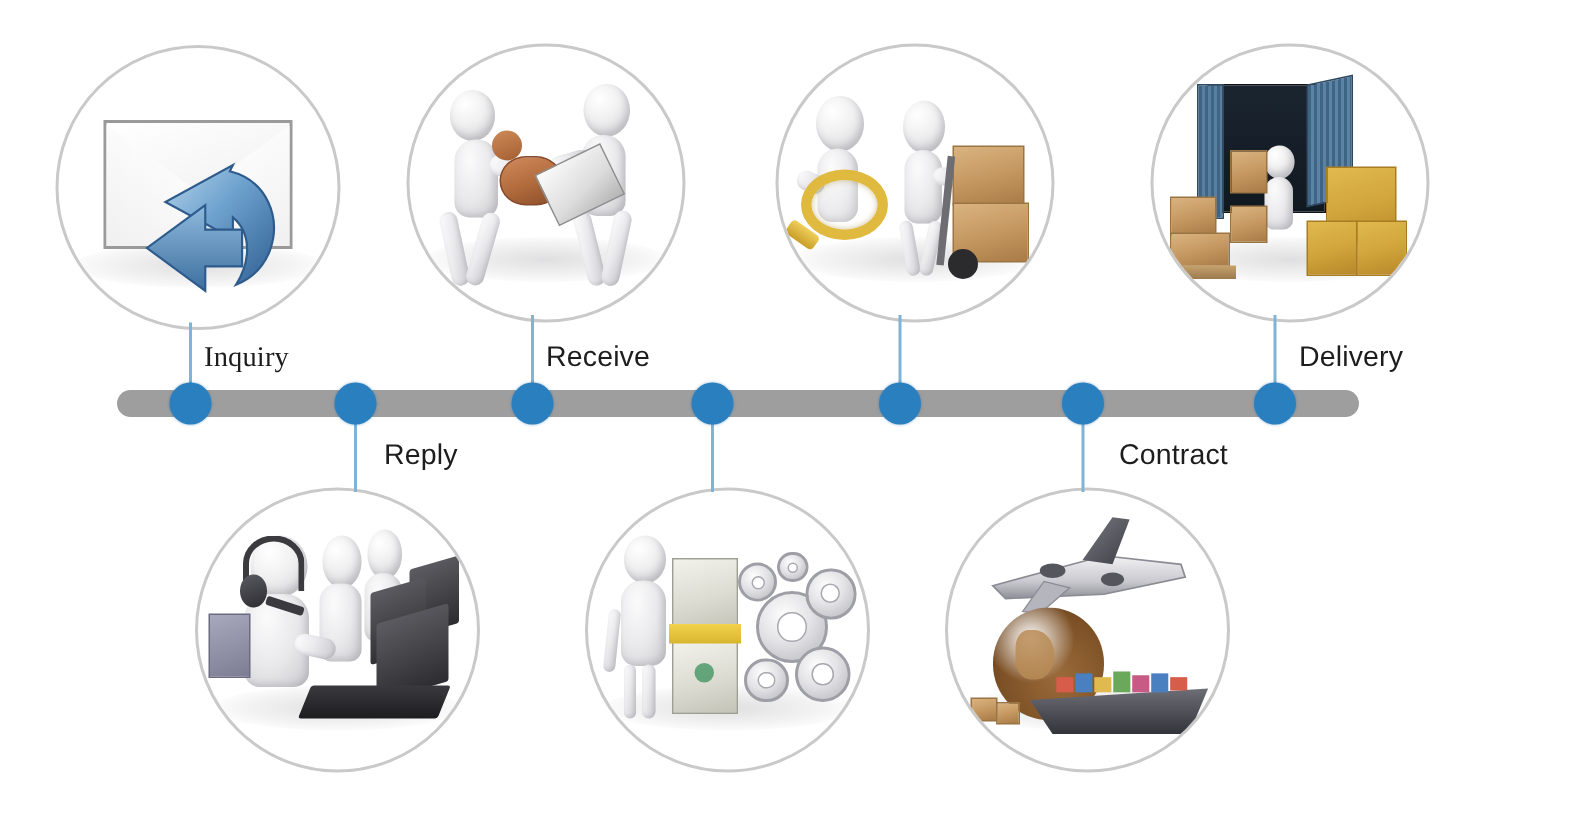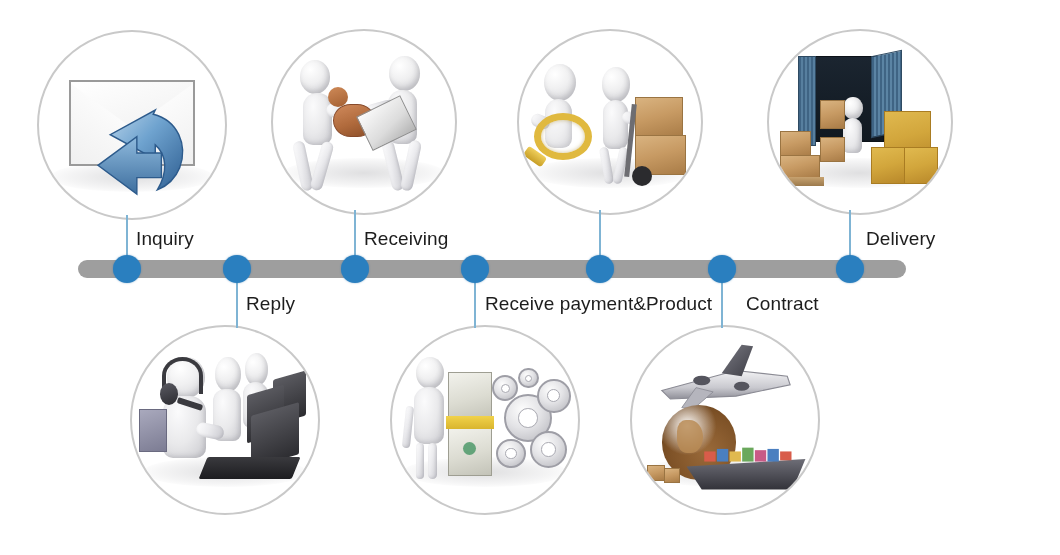--- a/index.html
+++ b/index.html
@@ -466,26 +466,25 @@
   <div class="timeline-bar"></div>
 
   <div class="dot" style="left:127px; top:269px;"></div>
   <div class="dot" style="left:237px; top:269px;"></div>
   <div class="dot" style="left:355px; top:269px;"></div>
   <div class="dot" style="left:475px; top:269px;"></div>
   <div class="dot" style="left:600px; top:269px;"></div>
   <div class="dot" style="left:722px; top:269px;"></div>
   <div class="dot" style="left:850px; top:269px;"></div>
 
-  <div class="label" style="left:136px; top:228px;">Inquiry</div>
-
-  <div class="label" style="left:246px; top:293px;">Reply</div>
-
-  <div class="label" style="left:364px; top:228px;">Receiving</div>
-
-  <div class="label" style="left:485px; top:293px;">Receive payment&amp;Product</div>
+  <div class="label" style="left:136px; top:228px;font-family:Liberation Serif, serif;">Inquiry</div>
+
+  <div class="label" style="left:256px; top:293px;">Reply</div>
+
+  <div class="label" style="left:364px; top:228px;">Receive</div>
+
 
 
   <div class="label" style="left:746px; top:293px;">Contract</div>
 
   <div class="label" style="left:866px; top:228px;">Delivery</div>
 
 </div>
 
 </body></html>

